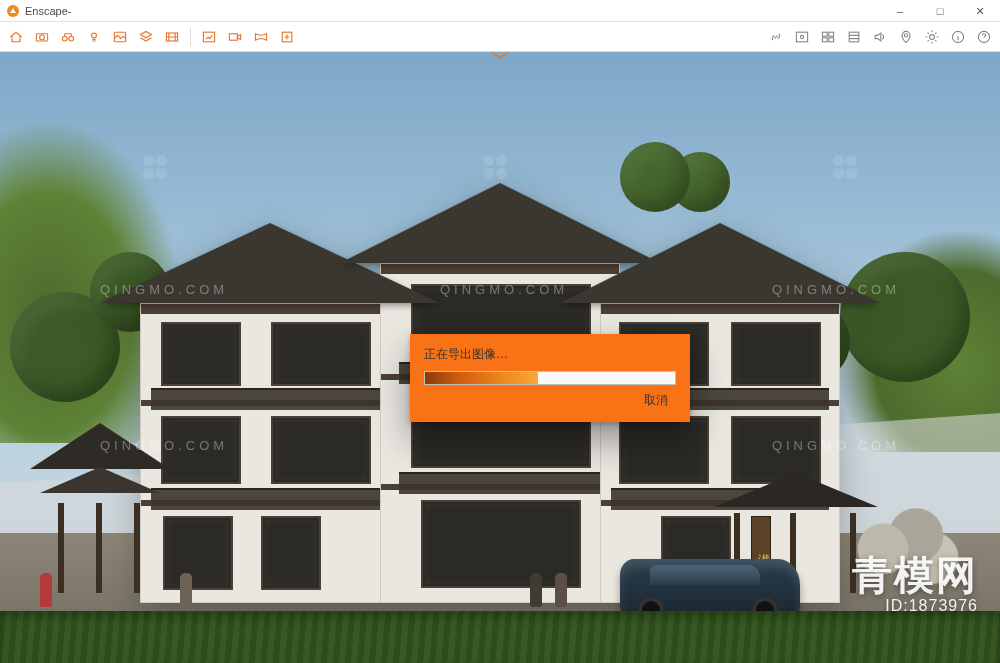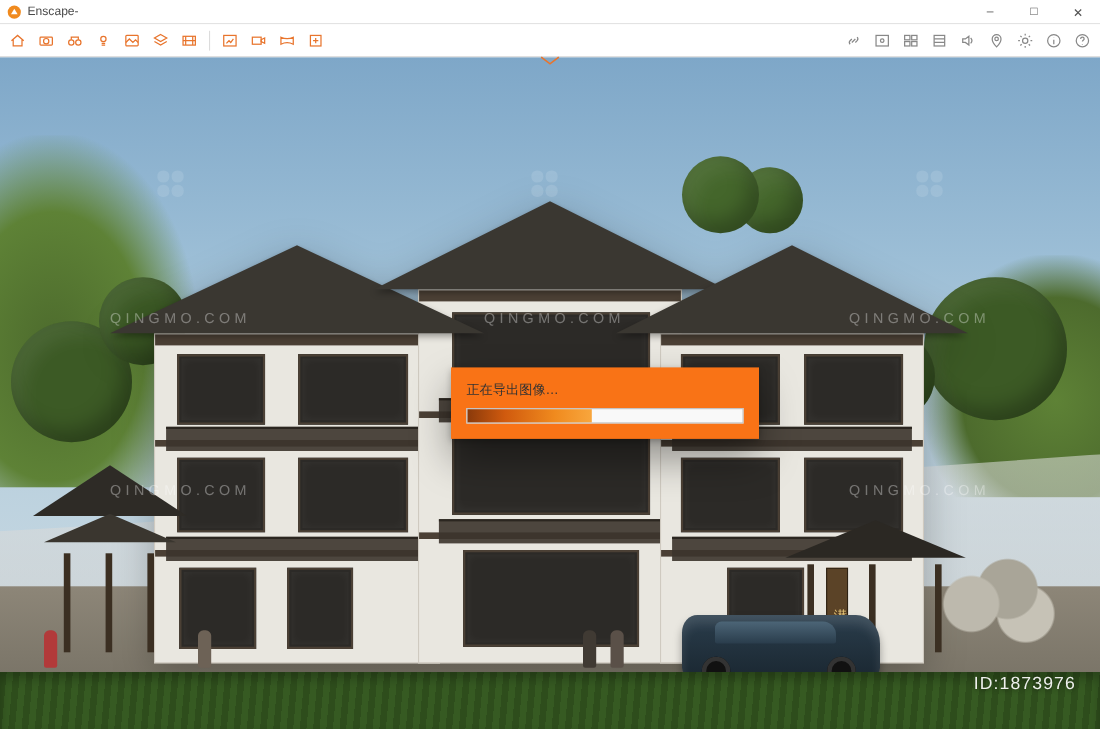--- a/index.html
+++ b/index.html
@@ -194,21 +194,21 @@
     border-bottom:34px solid #2b2823;
   }
   .shed .spost{position:absolute;bottom:0;width:6px;height:80px;background:#3b2f22;}
   .shed .s1{left:14px}.shed .s2{left:70px}.shed .s3{right:14px}
 
   
   .wm { position:absolute; color:rgba(255,255,255,.35); font-size:13px; letter-spacing:4px; font-weight:500; pointer-events:none; }
   .wm-logo { position:absolute; width:30px; height:30px; opacity:.32; pointer-events:none; }
   .wm-logo svg{display:block;}
   .brand { position:absolute; right:22px; bottom:60px; font-size:40px; color:rgba(255,255,255,.92); letter-spacing:2px; font-weight:600; text-shadow:0 2px 6px rgba(0,0,0,.4); pointer-events:none;}
-  .idtag { position:absolute; right:22px; bottom:32px; font-size:16px; color:rgba(255,255,255,.92); letter-spacing:1px; text-shadow:0 1px 4px rgba(0,0,0,.5); pointer-events:none;}
+  .idtag { position:absolute; right:22px; bottom:48px; font-size:16px; color:rgba(255,255,255,.92); letter-spacing:1px; text-shadow:0 1px 4px rgba(0,0,0,.5); pointer-events:none;}
 
   
   .dialog {
     position:absolute; left:378px; top:282px;
     width:280px;
     background:#f97316;
     box-shadow: 0 18px 36px rgba(0,0,0,.38), 0 2px 6px rgba(0,0,0,.25);
     padding:12px 14px 10px 14px;
     font-size:12px; color:#333;margin-left:32px;
   }
@@ -496,21 +496,25 @@
         <rect x="16" y="16" width="11" height="11" rx="5" fill="rgba(255,255,255,.35)"></rect>
       </svg>
     </span>
 
   <span class="wm" style="left:100px; top:230px">QINGMO.COM</span>
   <span class="wm" style="left:440px; top:230px">QINGMO.COM</span>
   <span class="wm" style="right:100px; top:230px">QINGMO.COM</span>
   <span class="wm" style="left:100px; bottom:210px">QINGMO.COM</span>
   <span class="wm" style="right:100px; bottom:210px">QINGMO.COM</span>
 
+  <span class="brand">青模网</span>
   <span class="idtag">ID:1873976</span>
 
   <div class="dialog">
     <div class="dlg-title">正在导出图像…</div>
     <div class="pbar">
       <div class="fill" style="width:45%"></div>
     </div>
+    <div class="actions">
+      <span class="btn">取消</span>
+    </div>
   </div>
 </div>
 
 </body></html>

